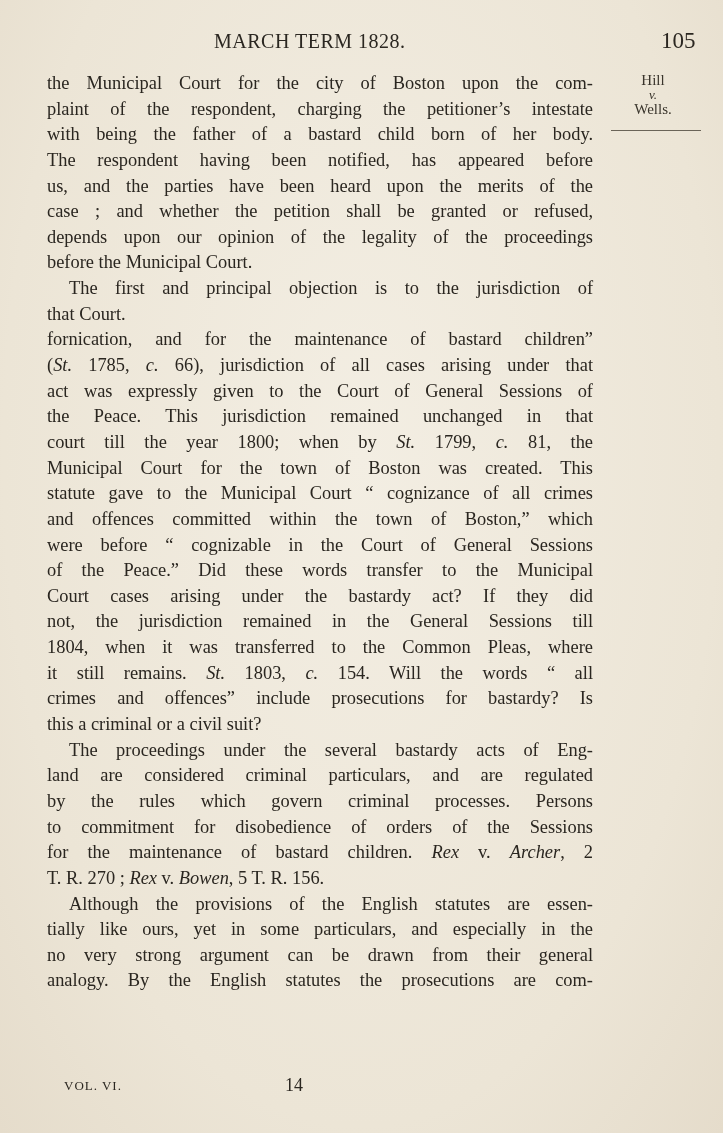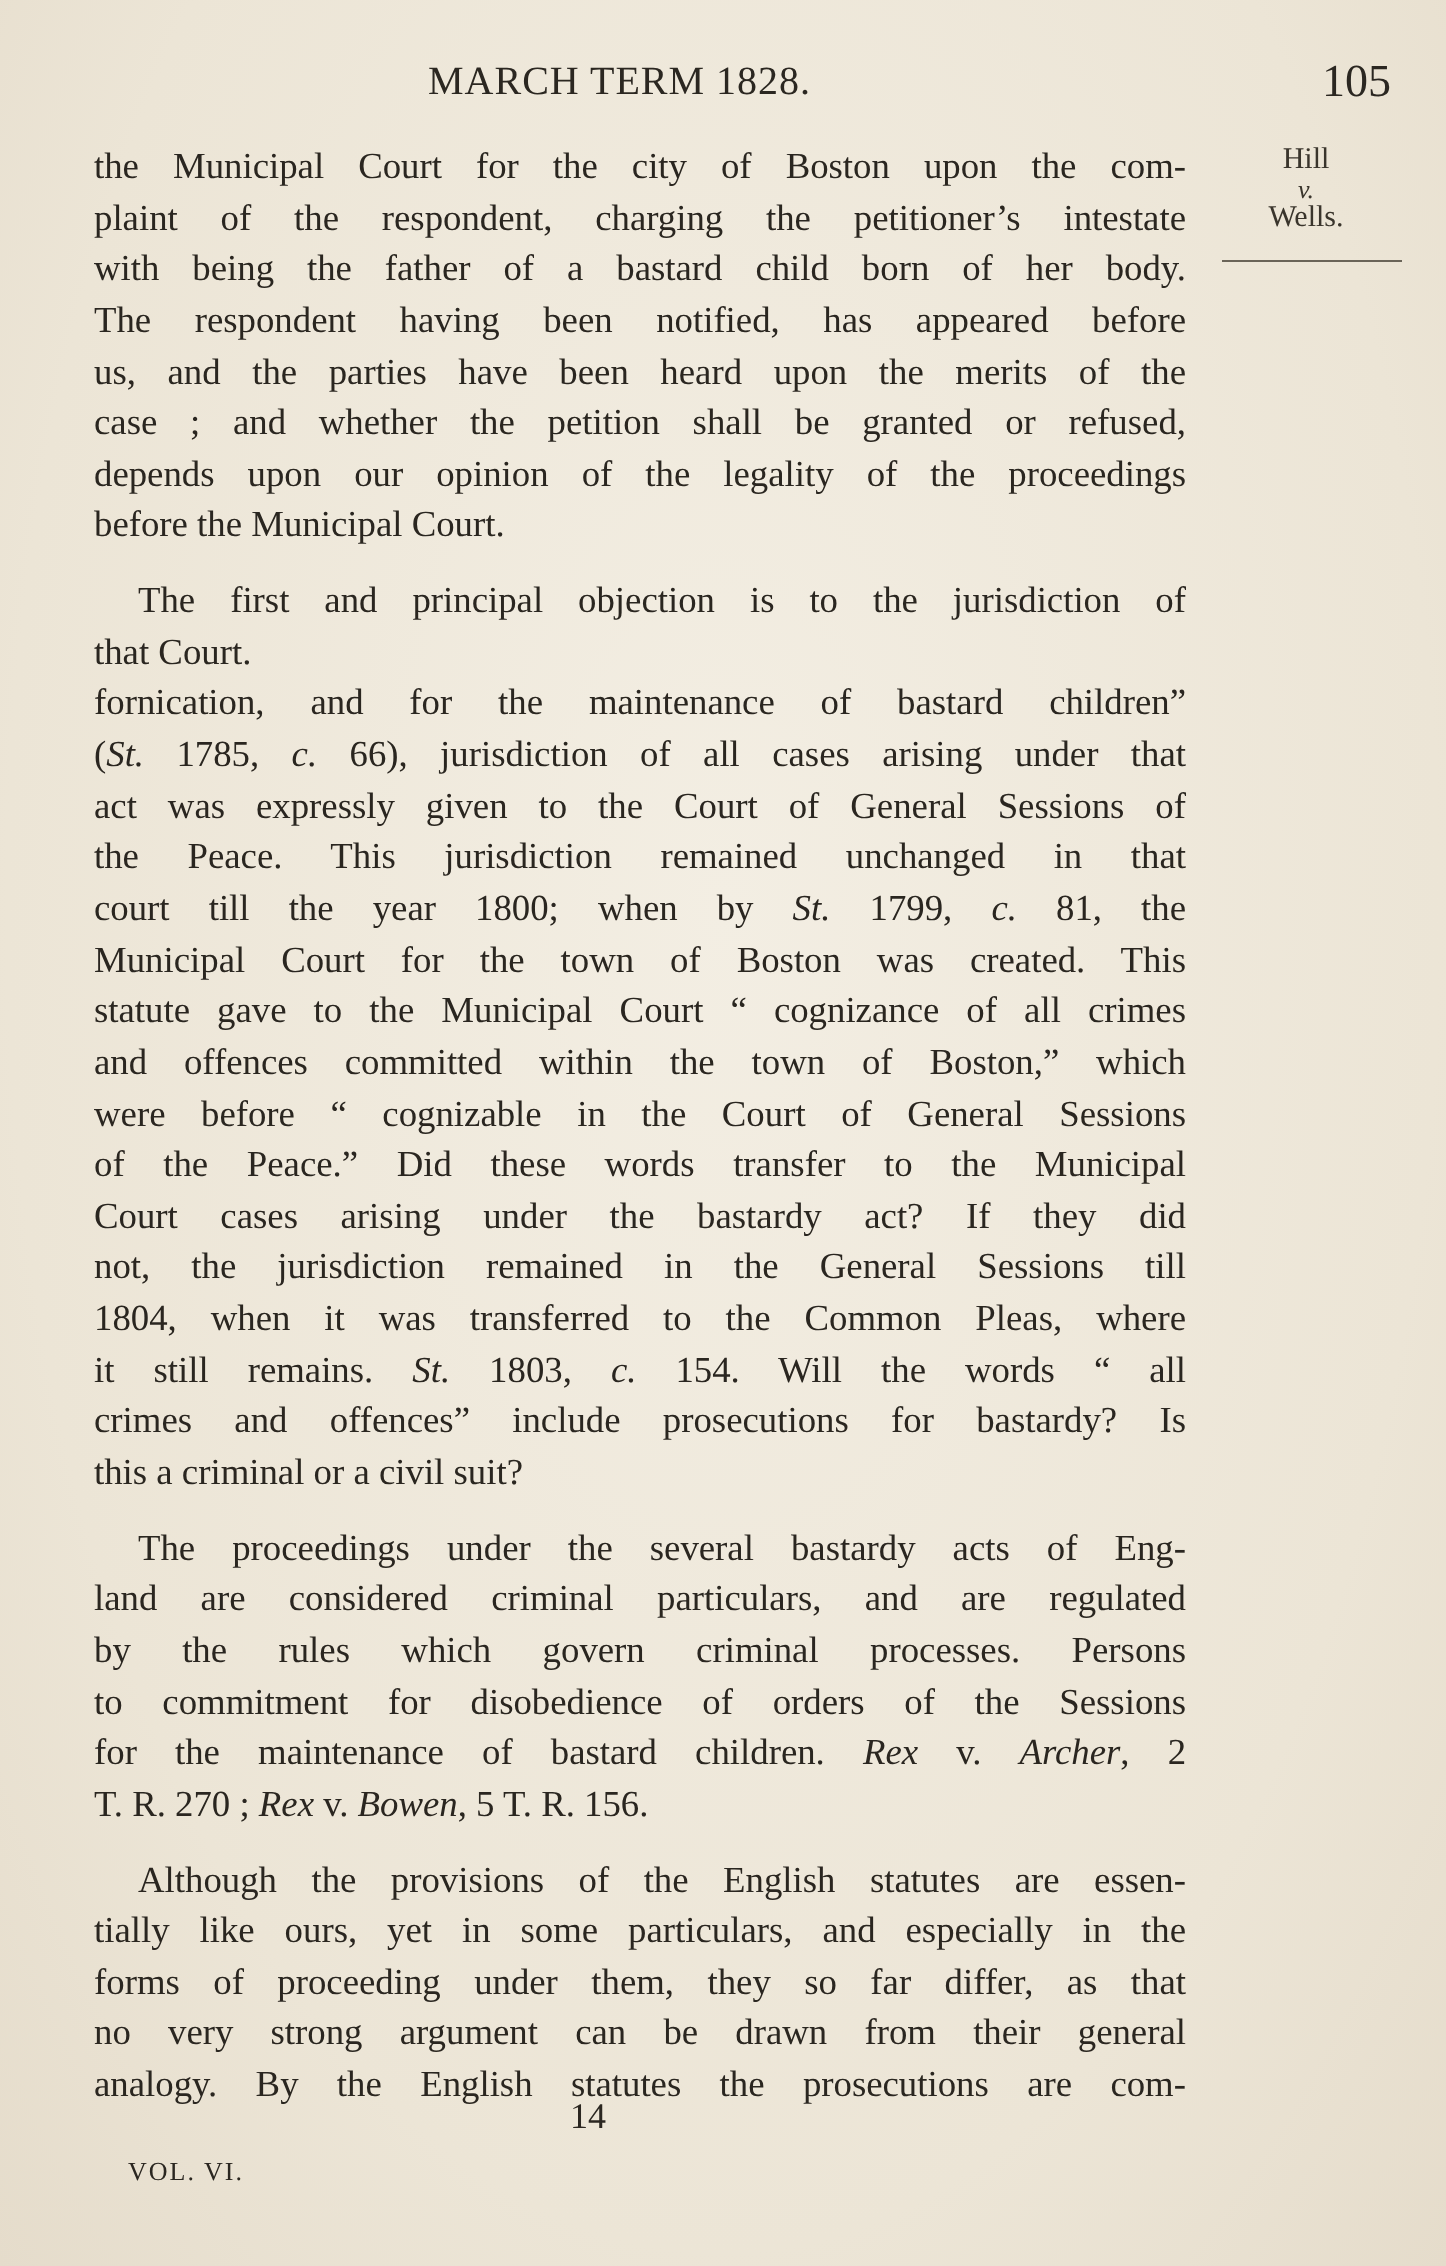--- a/index.html
+++ b/index.html
@@ -31,27 +31,27 @@
   }
   .body-text {
     position: absolute; left: 47px; top: 71px; width: 546px;
   }
   .line {
     height: 25.65px; line-height: 25.65px;
     font-size: 18.4px; white-space: nowrap;
     text-align: justify; text-align-last: justify;
   }
   .line.last { text-align-last: left; }
-  .line.indent { padding-left: 22px; margin-top: 12px; }
+  .line.indent { padding-left: 22px; }
   .footer-sig {
     position: absolute; top: 1078px; left: 64px;
     font-size: 13px; letter-spacing: 1px; color: #2b2721;
   }
   .footer-num {
-    position: absolute; top: 1048px; left: 285px;
+    position: absolute; top: 1075px; left: 285px;
     font-size: 18px; color: #2b2721;
   }
   i { font-style: italic; }
 </style>
 </head>
 <body>
 
 <div class="page">
   <div class="running-head">MARCH TERM 1828.</div>
   <div class="page-number">105</div>
@@ -91,20 +91,19 @@
       <div class="line">crimes and offences” include prosecutions for bastardy?  Is</div>
       <div class="line last">this a criminal or a civil suit?</div>
       <div class="line indent">The proceedings under the several bastardy acts of Eng-</div>
       <div class="line">land are considered criminal particulars, and are regulated</div>
       <div class="line">by the rules which govern criminal processes.  Persons</div>
       <div class="line">to commitment for disobedience of orders of the Sessions</div>
       <div class="line"><span>for the maintenance of bastard children.  </span><i>Rex</i><span> v. </span><i>Archer</i><span>, 2</span></div>
       <div class="line last"><span>T. R. 270 ; </span><i>Rex</i><span> v. </span><i>Bowen</i><span>, 5 T. R. 156.</span></div>
       <div class="line indent">Although the provisions of the English statutes are essen-</div>
       <div class="line">tially like ours, yet in some particulars, and especially in the</div>
-      <div class="line">forms of proceeding under them, they so far differ, as that</div>
       <div class="line">no very strong argument can be drawn from their general</div>
       <div class="line">analogy.  By the English statutes the prosecutions are com-</div>
     </div>
 
   <div class="footer-sig">VOL. VI.</div>
   <div class="footer-num">14</div>
 </div>
 
 </body></html>

